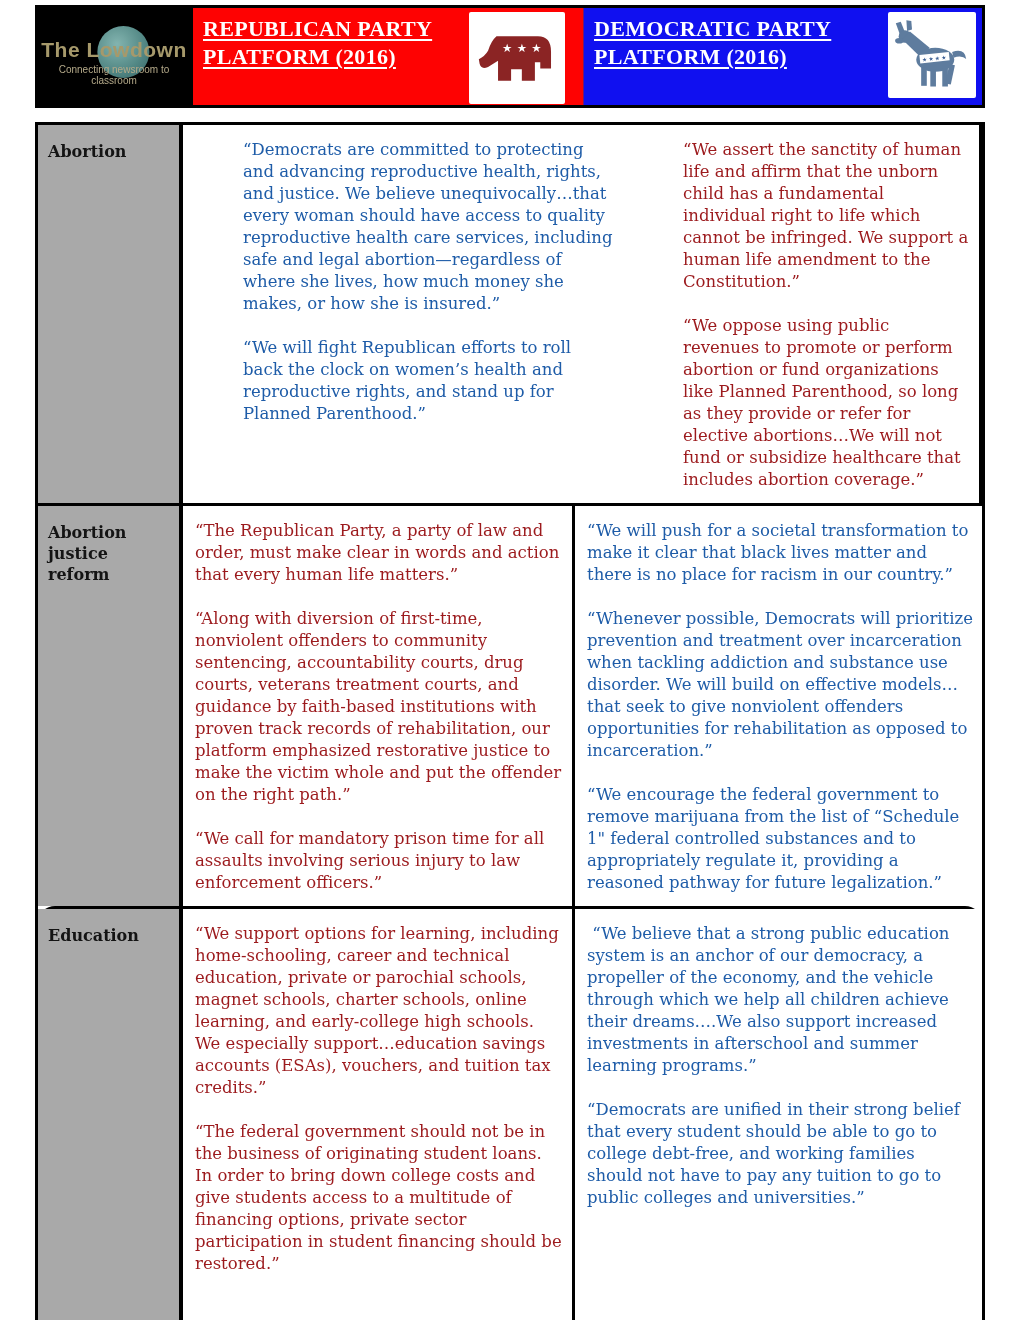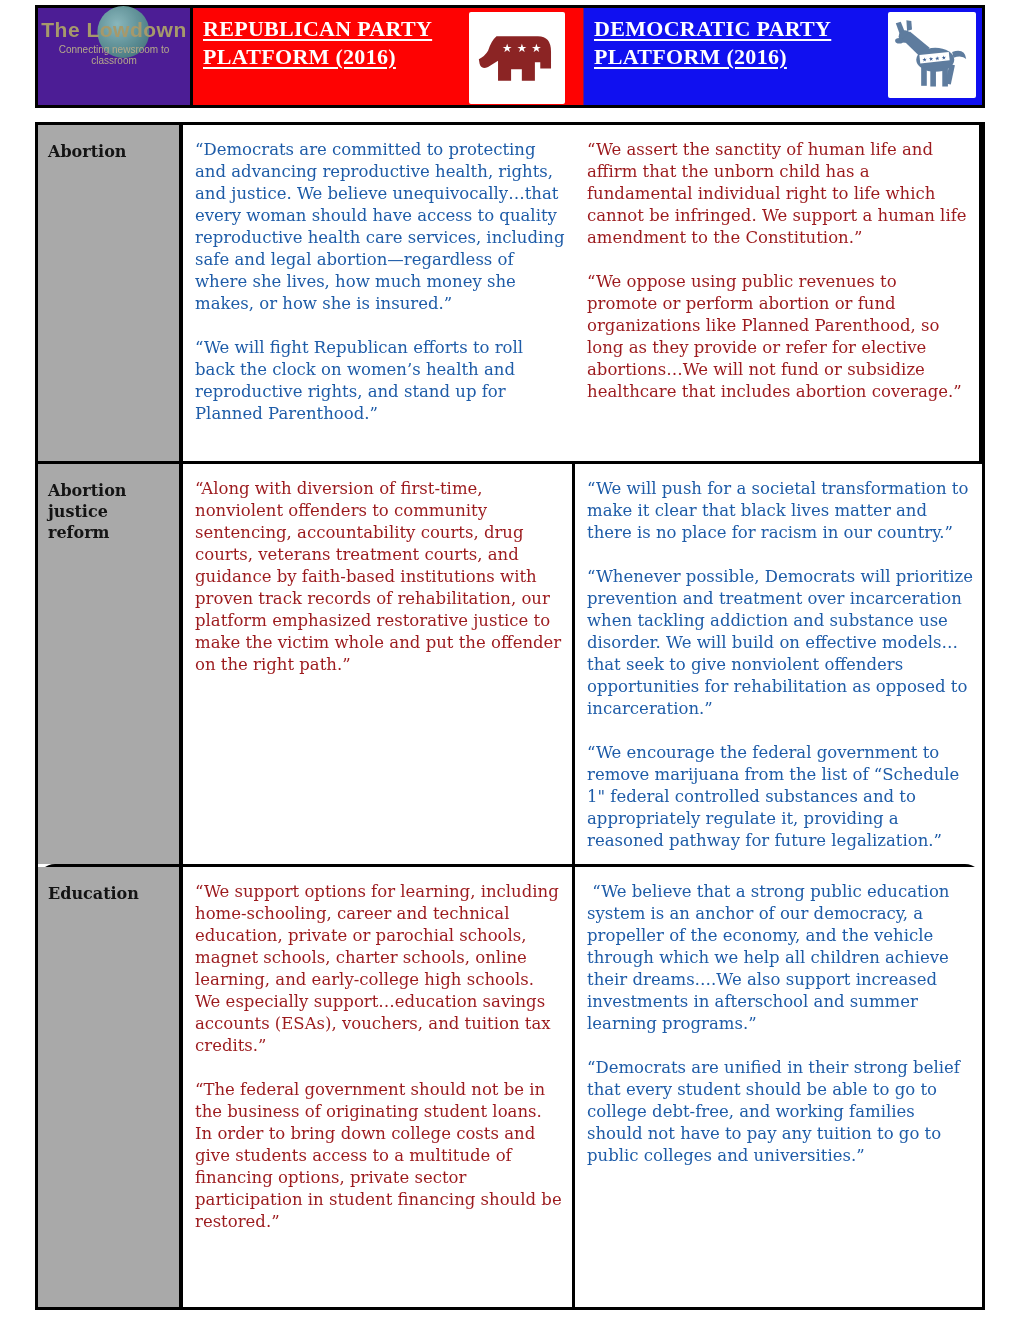--- a/index.html
+++ b/index.html
@@ -1,41 +1,41 @@
 <!DOCTYPE html>
 <html><head>
 <meta charset="utf-8">
 <style>
   html,body{margin:0;padding:0;background:#fff;}
   body{width:1020px;font-family:"DejaVu Serif", serif;}
   .page{margin:5px 35px 0 35px;}
 
   
   .header{display:flex;border:3px solid #000;height:103px;box-sizing:border-box;background:#fff;}
-  .h-logo{width:152px;border-right:3px solid #000;display:flex;align-items:flex-start;justify-content:center;background:#4c1d95;}
+  .h-logo{width:152px;border-right:3px solid #000;display:flex;align-items:center;justify-content:center;background:#000000;}
   .logo-wrap{position:relative;text-align:center;padding-top:10px;}
   .logo-blob{position:absolute;left:50%;top:-2px;transform:translateX(-32%);width:52px;height:52px;border-radius:50%;
     background:radial-gradient(circle at 38% 35%, #8fc4bf, #58928f 60%, #3e6f70 95%);opacity:.92;filter:blur(.4px);}
   .logo-title{position:relative;font-family:"Liberation Sans",sans-serif;font-weight:bold;font-size:21px;color:#a6996b;letter-spacing:.5px;}
   .logo-tag{position:relative;font-family:"Liberation Sans",sans-serif;font-size:10px;color:#b5aa8a;margin-top:2px;}
   .h-gop{width:390px;background:#fe0202;border-right:1px solid #701a75;display:flex;}
   .h-dem{flex:1;background:#1010f0;display:flex;}
   .h-titles{flex:1;padding:7px 0 0 10px;}
   .h-line{font-family:"Liberation Serif",serif;font-weight:bold;font-size:22px;line-height:28px;color:#fff;
     text-decoration:underline;text-decoration-thickness:2px;text-underline-offset:3px;letter-spacing:.3px;white-space:nowrap;}
   .icon-box{background:#fff;border-radius:2px;display:flex;align-items:center;justify-content:center;align-self:flex-start;}
   .icon-box.gop{width:96px;height:92px;margin:4px 18px 0 0;}
   .icon-box.dem{width:88px;height:86px;margin:4px 6px 0 0;}
   .icon-box svg{width:88%;height:88%;}
 
   
   .table{border:3px solid #000;margin-top:14px;}
   .row{display:grid;grid-template-columns:145px 392px 1fr;}
   .row + .row{border-top:3px solid #000;}
-  .row.r1{min-height:336px;}
+  .row.r1{min-height:336px;gap:48px;}
   .row.r2{min-height:392px;}
   .row.r3{min-height:440px;border-radius:17px;}
   .cell{box-sizing:border-box;font-size:16.5px;line-height:22px;}
   .cell p{margin:0 0 22px;white-space:pre-wrap;}
   .cell p:last-child{margin-bottom:0;}
   .cell-label{background:#a9a9a9;border-right:4px solid #000;padding:16px 8px 10px 10px;
     font-weight:bold;font-size:16px;line-height:21px;color:#141414;}
   .cell-gop{border-right:3px solid #000;padding:14px 10px 12px 12px;color:#9c1a1d;background:#fff;}
   .cell-dem{padding:14px 8px 12px 12px;color:#1e5ca8;background:#fff;}
 </style>
@@ -106,21 +106,23 @@
       </div>
       <div class="cell cell-gop">
         <p>“We assert the sanctity of human life and affirm that the unborn child has a fundamental individual right to life which cannot be infringed. We support a human life amendment to the Constitution.”</p>
         <p>“We oppose using public revenues to promote or perform abortion or fund organizations like Planned Parenthood, so long as they provide or refer for elective abortions…We will not fund or subsidize healthcare that includes abortion coverage.”</p>
       </div>
     </div>
 
     <div class="row r2">
       <div class="cell cell-label">Abortion justice reform</div>
       <div class="cell cell-gop">
+        <p>“The Republican Party, a party of law and order, must make clear in words and action that every human life matters.”</p>
         <p>“Along with diversion of first-time, nonviolent offenders to community sentencing, accountability courts, drug courts, veterans treatment courts, and guidance by faith-based institutions with proven track records of rehabilitation, our platform emphasized restorative justice to make the victim whole and put the offender on the right path.”</p>
+        <p>“We call for mandatory prison time for all assaults involving serious injury to law enforcement officers.”</p>
       </div>
       <div class="cell cell-dem">
         <p>“We will push for a societal transformation to make it clear that black lives matter and there is no place for racism in our country.”</p>
         <p>“Whenever possible, Democrats will prioritize prevention and treatment over incarceration when tackling addiction and substance use disorder. We will build on effective models…that seek to give nonviolent offenders opportunities for rehabilitation as opposed to incarceration.”</p>
         <p>“We encourage the federal government to remove marijuana from the list of “Schedule 1" federal controlled substances and to appropriately regulate it, providing a reasoned pathway for future legalization.”</p>
       </div>
     </div>
 
     <div class="row r3">
       <div class="cell cell-label">Education</div>

